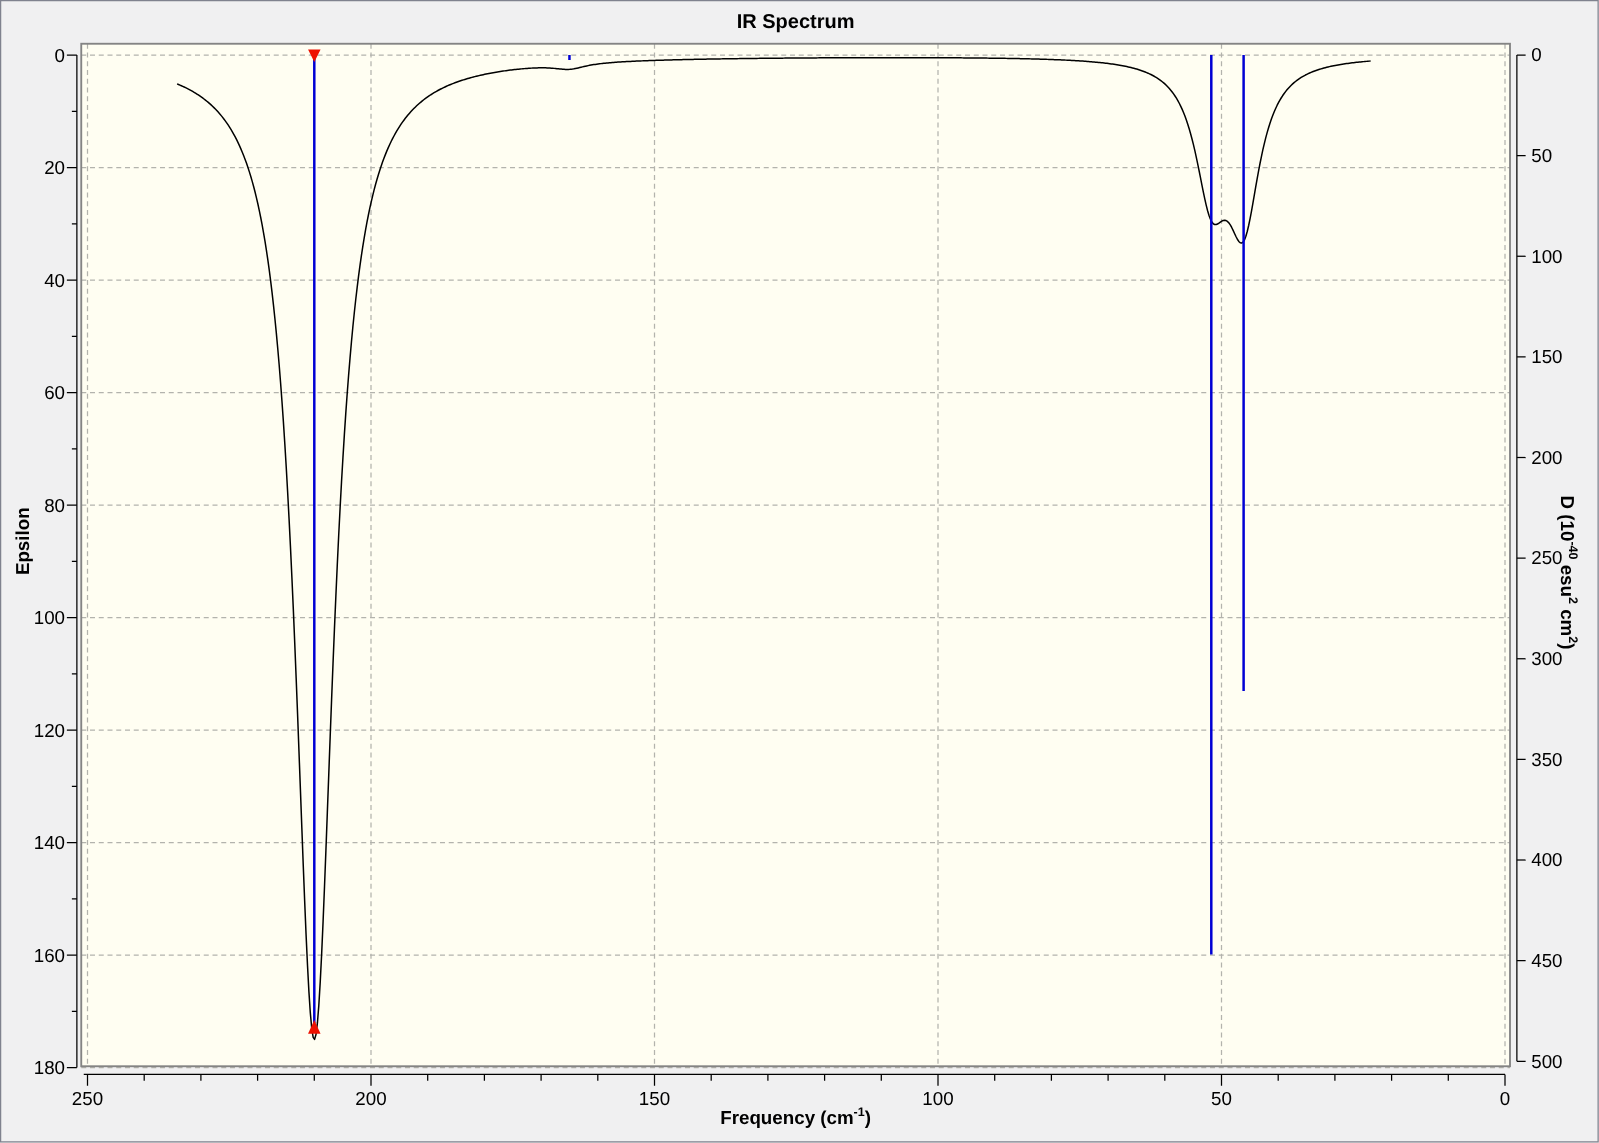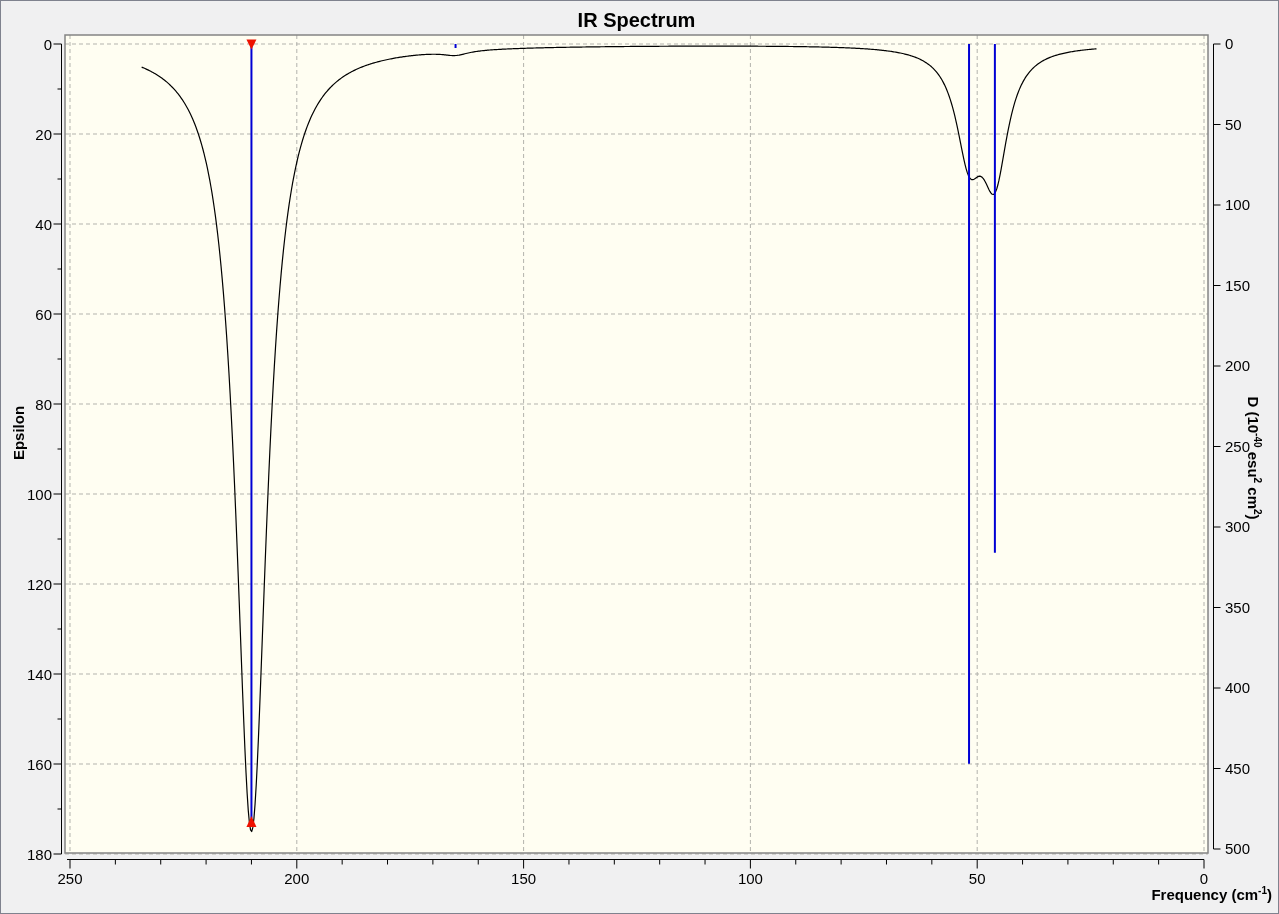--- a/index.html
+++ b/index.html
@@ -8,29 +8,29 @@
     position:relative;
     width:1277px;height:912px;
     background:#f0f0f1;
     border:1px solid #7f828e;
     overflow:hidden;
     font-family:"Liberation Sans", sans-serif;
   }
   .chart-title{
     position:absolute;top:8px;left:0;width:1271px;
     text-align:center;
-    font-size:20px;font-weight:bold;color:#000;
+    font-size:16px;font-weight:bold;color:#000;
   }
   .axis-label{
     position:absolute;
     font-size:15px;font-weight:bold;color:#000;
     white-space:nowrap;
   }
   .axis-label sup{font-size:10px;}
-  .x-axis-label{top:884px;left:0;width:1271px;text-align:right;}
+  .x-axis-label{top:884px;left:0;width:1271px;text-align:center;}
   .y-left-label{
     left:-41px;top:422px;width:120px;height:20px;text-align:center;
     transform:rotate(-90deg);
   }
   .y-right-label{
     left:1152px;top:447px;width:200px;height:20px;text-align:center;
     transform:rotate(90deg);
   }
   svg text.tick{
     font-family:"Liberation Sans", sans-serif;

